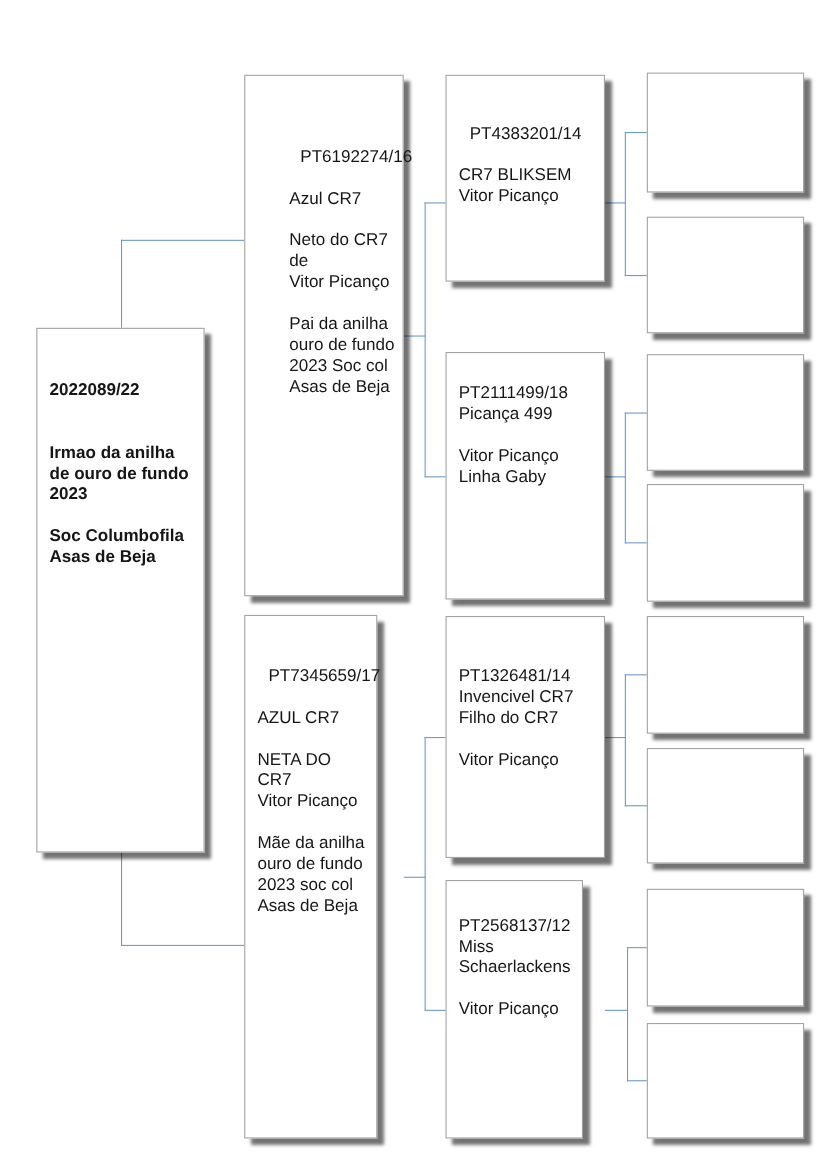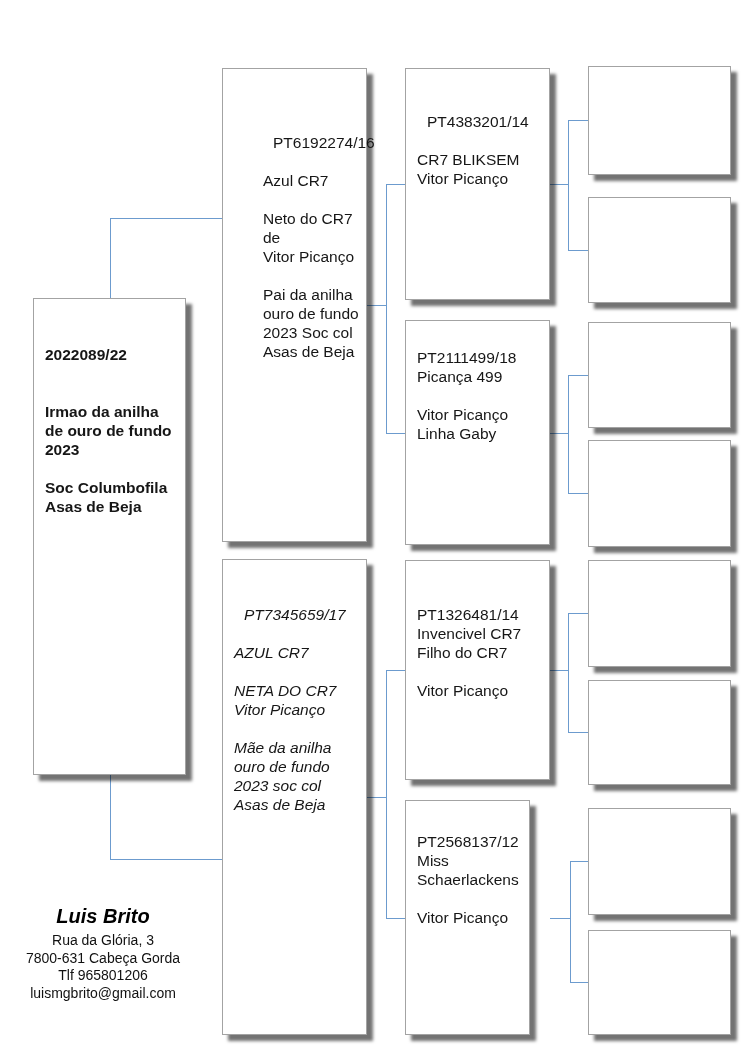--- a/index.html
+++ b/index.html
@@ -26,23 +26,23 @@
   }
   .indent{text-indent:10px;}
   .bold{font-weight:bold;}
   .cline{position:absolute;background:var(--blue);z-index:1;}
 
   
   #box-subject{left:33px;top:298px;width:153px;height:477px;}
   #box-subject .box-text{padding-top:46px;}
   #box-parent-sire{left:222px;top:68px;width:145px;height:474px;padding-left:29px;}
   #box-parent-sire .box-text{padding-top:64px;}
-  #box-parent-dam{left:222px;top:559px;width:145px;height:476px;font-style:italic;}
+  #box-parent-dam{left:222px;top:559px;width:121px;height:476px;}
   #box-parent-dam .box-text{padding-top:45px;}
-  #box-gp1{left:405px;top:68px;width:145px;height:232px;}
+  #box-gp1{left:405px;top:68px;width:145px;height:188px;}
   #box-gp1 .box-text{padding-top:43px;}
   #box-gp2{left:405px;top:320px;width:145px;height:225px;}
   #box-gp2 .box-text{padding-top:27px;}
   #box-gp3{left:405px;top:560px;width:145px;height:220px;}
   #box-gp3 .box-text{padding-top:44px;}
   #box-gp4{left:405px;top:800px;width:125px;height:235px;}
   #box-gp4 .box-text{padding-top:31px;}
 
   .ggbox{left:588px;width:143px;}
   #gg1{top:66px;height:109px;}
@@ -174,21 +174,14 @@
 
   <div class="box ggbox" id="gg1"></div>
   <div class="box ggbox" id="gg2"></div>
   <div class="box ggbox" id="gg3"></div>
   <div class="box ggbox" id="gg4"></div>
   <div class="box ggbox" id="gg5"></div>
   <div class="box ggbox" id="gg6"></div>
   <div class="box ggbox" id="gg7"></div>
   <div class="box ggbox" id="gg8"></div>
 
-  <div class="contact">
-    <div class="contact-name">Luis Brito</div>
-    <div class="contact-lines">Rua da Glória, 3
-7800-631 Cabeça Gorda
-Tlf 965801206
-luismgbrito@gmail.com</div>
-  </div>
 
 </div>
 
 </body></html>

